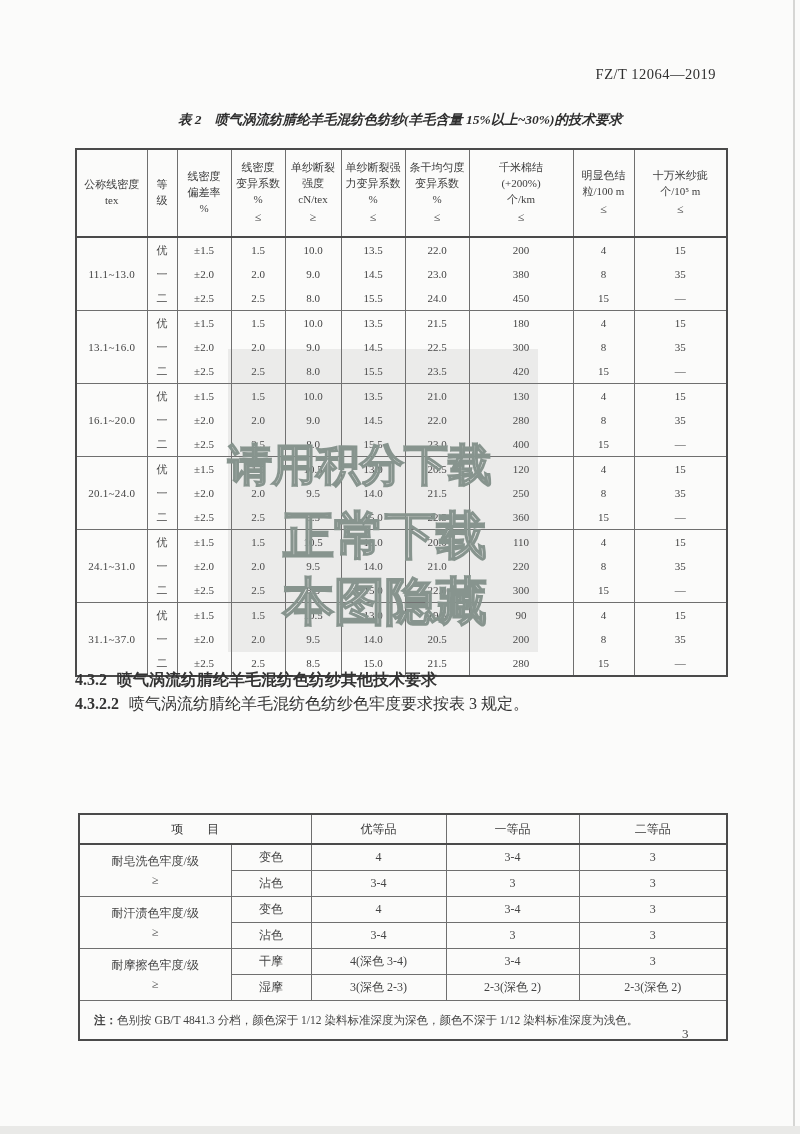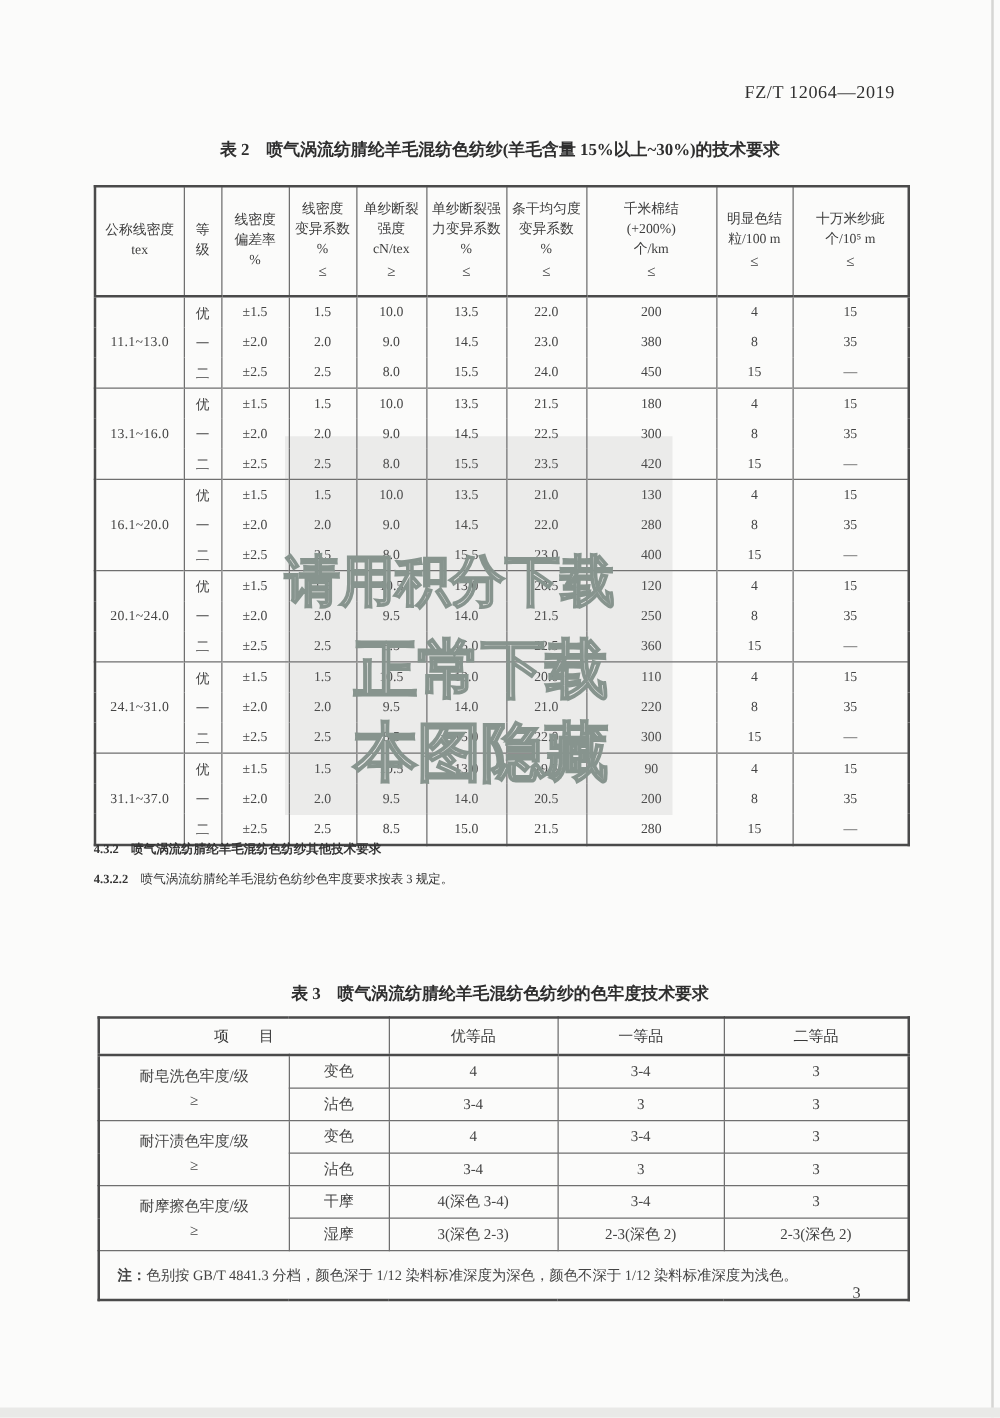--- a/index.html
+++ b/index.html
@@ -4,21 +4,21 @@
 <style>
   html,body { margin:0; padding:0; background:#e8e8e6; }
   .page {
     position:relative; width:800px; height:1134px; margin:0 auto;
     background:#fbfbfa; overflow:hidden;
     font-family:"Liberation Serif","DejaVu Serif",serif;
     color:#3c3c3c;
   }
   .layer-content { position:absolute; inset:0; z-index:1;padding-left:32px; }
   .doc-header { position:absolute; top:66px; right:84px; font-size:14.5px; letter-spacing:0.5px; color:#2f2f2f; }
-  .tbl-title { position:absolute; left:0; width:100%; text-align:center; font-weight:bold; font-size:13.5px; color:#2e2e2e; }
+  .tbl-title { position:absolute; left:0; width:100%; text-align:center; font-weight:bold; font-size:13.5px; color:#2e2e2e;font-style:italic; }
   #t2-title { top:111px; }
   #t3-title { top:786px; }
 
   table { border-collapse:collapse; table-layout:fixed; background:transparent; }
   #t2 { position:absolute; left:75px; top:148px; width:651px; font-size:11px; }
   #t3 { position:absolute; left:78px; top:813px; width:648px; font-size:12px; }
   #t2, #t3 { border:2px solid #4a4a4a; }
   #t2 th, #t2 td, #t3 th, #t3 td {
     border:1px solid #6f6f6f; text-align:center; vertical-align:middle;
     padding:1px 1px; color:#444; font-weight:normal;
@@ -29,21 +29,21 @@
   #t2 tbody tr.group-start td { border-top:1px solid #6f6f6f; }
   .sym { font-size:12px; margin-top:1px; }
   .tex-cell { letter-spacing:0.3px; }
 
   #t3 thead th { height:26px; border-bottom:2px solid #4a4a4a; color:#3a3a3a; }
   #t3 tbody td { height:23px; }
   .t3-item div { line-height:1.5; }
   #t3 .note-cell { text-align:left; padding:6px 10px 6px 14px; font-size:11.5px; height:26px; border-top:1px solid #6f6f6f;border-radius:19px; }
   .note-label { font-weight:bold; }
 
-  .sections { position:absolute; left:75px; top:668px; width:653px; font-size:10px; line-height:24px; color:#333; }
+  .sections { position:absolute; left:75px; top:668px; width:653px; font-size:16px; line-height:24px; color:#333; }
   .sec-h { font-weight:bold; }
   .sec-p1 { margin-top:11px; }
   .num-bold { font-weight:bold; margin-right:10px; }
 
   .page-num { position:absolute; top:1026px; left:682px; font-size:13px; color:#444; }
 
   
   .site-wm {
     position:absolute; left:363px; top:980px; z-index:0;
     font-family:"DejaVu Sans","Liberation Sans",sans-serif;
@@ -361,21 +361,20 @@
 
     <div class="sections">
       <div class="sec-h">
         <span class="num-bold">4.3.2</span><span>喷气涡流纺腈纶羊毛混纺色纺纱其他技术要求</span>
       </div>
       <div>
         <span class="num-bold">4.3.2.2</span><span>喷气涡流纺腈纶羊毛混纺色纺纱色牢度要求按表 3 规定。</span>
       </div>
     </div>
 
-    <div class="tbl-title" id="t3-title">表 3　喷气涡流纺腈纶羊毛混纺色纺纱的色牢度技术要求</div>
 
     <table id="t3">
       <colgroup>
         <col style="width:152px">
           <col style="width:80px">
           <col style="width:135px">
           <col style="width:133px">
           <col style="width:148px">
       </colgroup>
       <thead>

